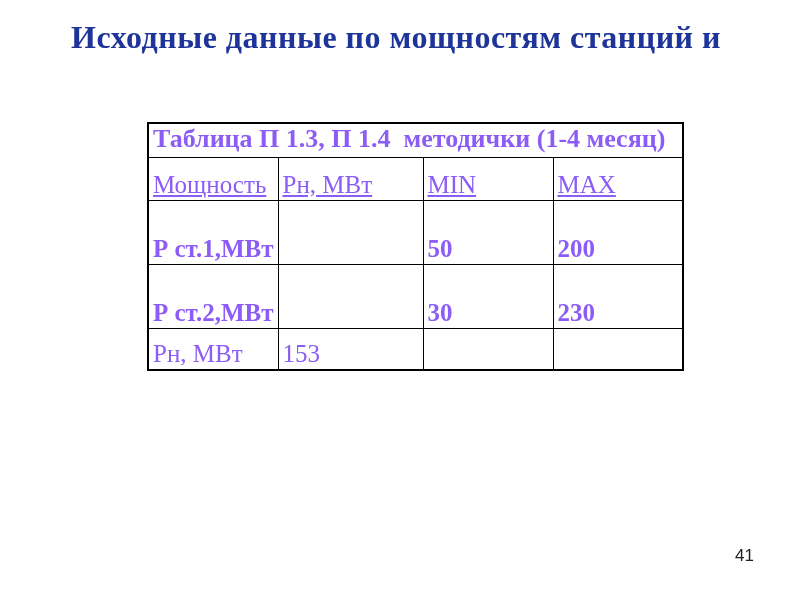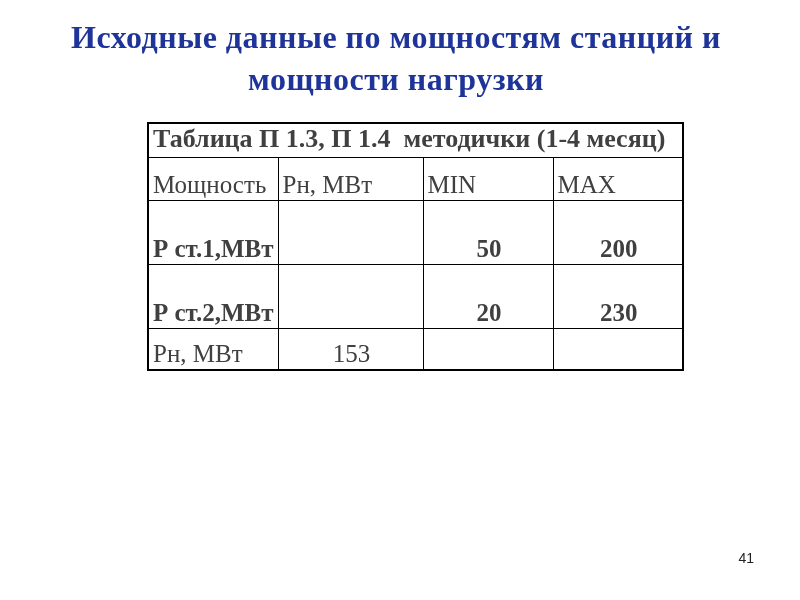--- a/index.html
+++ b/index.html
@@ -32,60 +32,59 @@
     letter-spacing: 0.5px;
   }
   .data-table {
     position: absolute;
     left: 147px;
     top: 122px;
     border-collapse: collapse;
     table-layout: fixed;
     width: 535px;
     font-family: "Liberation Serif", "DejaVu Serif", serif;
-    color: #404040;
+    color: #8b5cf6;
   }
   .data-table td {
     border: 1px solid #000000;
     vertical-align: bottom;
     padding: 0 2px 2px 4px;
     font-size: 25px;
     line-height: 1.1;
     overflow: hidden;
     white-space: pre;
   }
   .data-table { border: 2px solid #000000; }
   .caption-row td {
     height: 31px;
     font-weight: bold;
     font-size: 26px;
     vertical-align: middle;
     white-space: pre;
   }
-  .header-row td { height: 40px; }
+  .header-row td { height: 40px; text-decoration: underline; }
   .data-row td   { height: 61px; font-weight: bold; }
   .last-row td   { height: 38px; }
-  .num { text-align: center; padding-right: 2px; }
+  .num { text-align: left; padding-right: 2px; }
   .page-number {
     position: absolute;
     right: 46px;
     bottom: 34px;
     font-family: "Liberation Sans", "DejaVu Sans", sans-serif;
-    font-size: 14px;
+    font-size: 17px;
     color: #222222;
   }
 </style>
 </head>
 <body>
 
 <div class="slide">
 
   <h1 class="slide-title">
     <span>Исходные данные по мощностям станций и</span><br>
-    <span>мощности нагрузки</span>
   </h1>
 
   <table class="data-table">
     <colgroup>
       <col style="width:130px">
       <col style="width:145px">
       <col style="width:130px">
       <col style="width:130px">
     </colgroup>
     <tbody>
@@ -100,21 +99,21 @@
       </tr>
       <tr class="data-row">
         <td>Р ст.1,МВт</td>
         <td class="num"></td>
         <td class="num">50</td>
         <td class="num">200</td>
       </tr>
       <tr class="data-row">
         <td>Р ст.2,МВт</td>
         <td class="num"></td>
-        <td class="num">20</td>
+        <td class="num">30</td>
         <td class="num">230</td>
       </tr>
       <tr class="last-row">
         <td>Рн, МВт</td>
         <td class="num">153</td>
         <td class="num"></td>
         <td class="num"></td>
       </tr>
     </tbody>
   </table>

